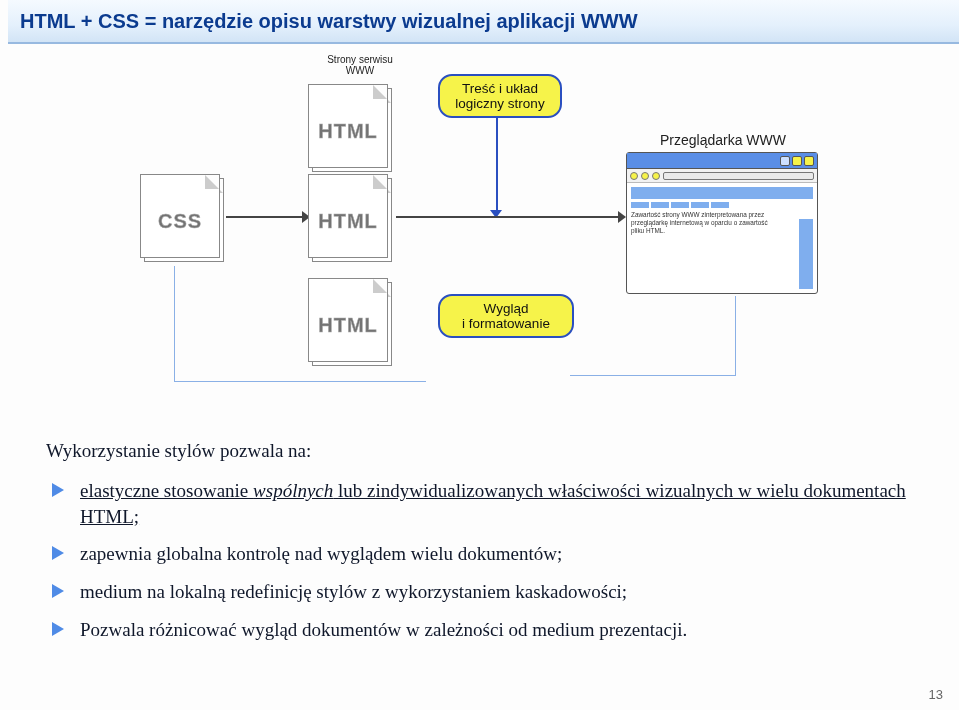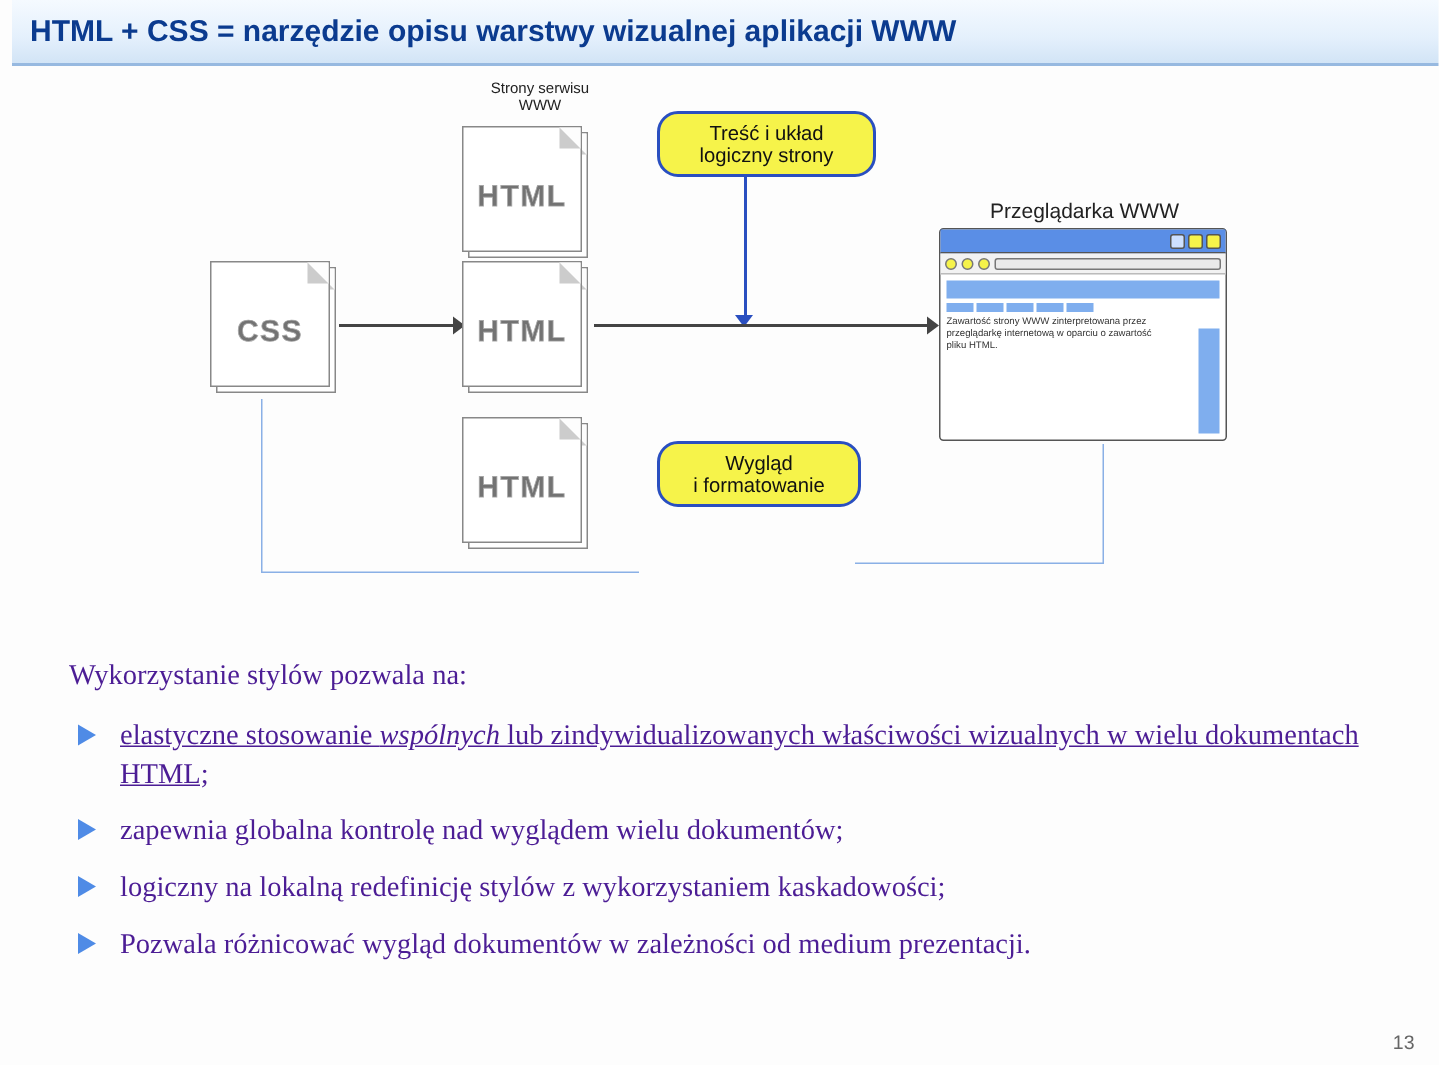--- a/index.html
+++ b/index.html
@@ -84,21 +84,21 @@
     position: absolute;
     background: #f6f34a;
     border: 2px solid #2a4fc0;
     border-radius: 14px;
     padding: 5px 10px;
     font-family: "Trebuchet MS", sans-serif;
     font-size: 13.5px;
     text-align: center;
     color: #111;
   }
-  .bubble-tresc  { top: 14px;  left: 298px; width: 146px; }
+  .bubble-tresc  { top: 14px;  left: 298px; width: 124px; }
   .bubble-wyglad { top: 234px; left: 298px; width: 136px; }
 
   .browser {
     position: absolute;
     top: 92px; left: 486px;
     width: 192px; height: 142px;
     background: #fff;
     border: 1px solid #555;
     border-radius: 3px;
   }
@@ -173,21 +173,21 @@
   .biglink1 { top: 206px; left: 34px;  width: 252px; height: 116px; border-right:none; border-top:none;}
   .biglink2 { top: 236px; left: 430px; width: 166px; height: 80px; border-left:none; border-top:none;}
 
   
   .content {
     position: absolute;
     top: 440px;
     left: 46px;
     right: 32px;
     font-family: Georgia, "Times New Roman", serif;
-    color: #4c1d95;
+    color: #0f172a;
   }
   .intro { font-size: 19px; margin-bottom: 16px; }
   ul.bullets { list-style: none; padding-left: 34px; }
   ul.bullets li {
     position: relative;
     font-size: 19px;
     line-height: 1.35;
     margin-bottom: 12px;
   }
   ul.bullets li::before {
@@ -297,18 +297,18 @@
   <div class="thinpath biglink1"></div>
   <div class="thinpath biglink2"></div>
 
 </div>
 
 <div class="content">
   <p class="intro">Wykorzystanie stylów pozwala na:</p>
   <ul class="bullets">
     <li style="font-style: normal; text-decoration: underline;">elastyczne stosowanie <em>wspólnych</em> lub zindywidualizowanych właściwości wizualnych w wielu dokumentach HTML;</li>
     <li>zapewnia globalna kontrolę nad wyglądem wielu dokumentów;</li>
-    <li>logiczny na lokalną redefinicję stylów z wykorzystaniem kaskadowości;</li>
+    <li>medium na lokalną redefinicję stylów z wykorzystaniem kaskadowości;</li>
     <li>Pozwala różnicować wygląd dokumentów w zależności od medium prezentacji.</li>
   </ul>
 </div>
 
 <div class="page-num">13</div>
 
 </body></html>

